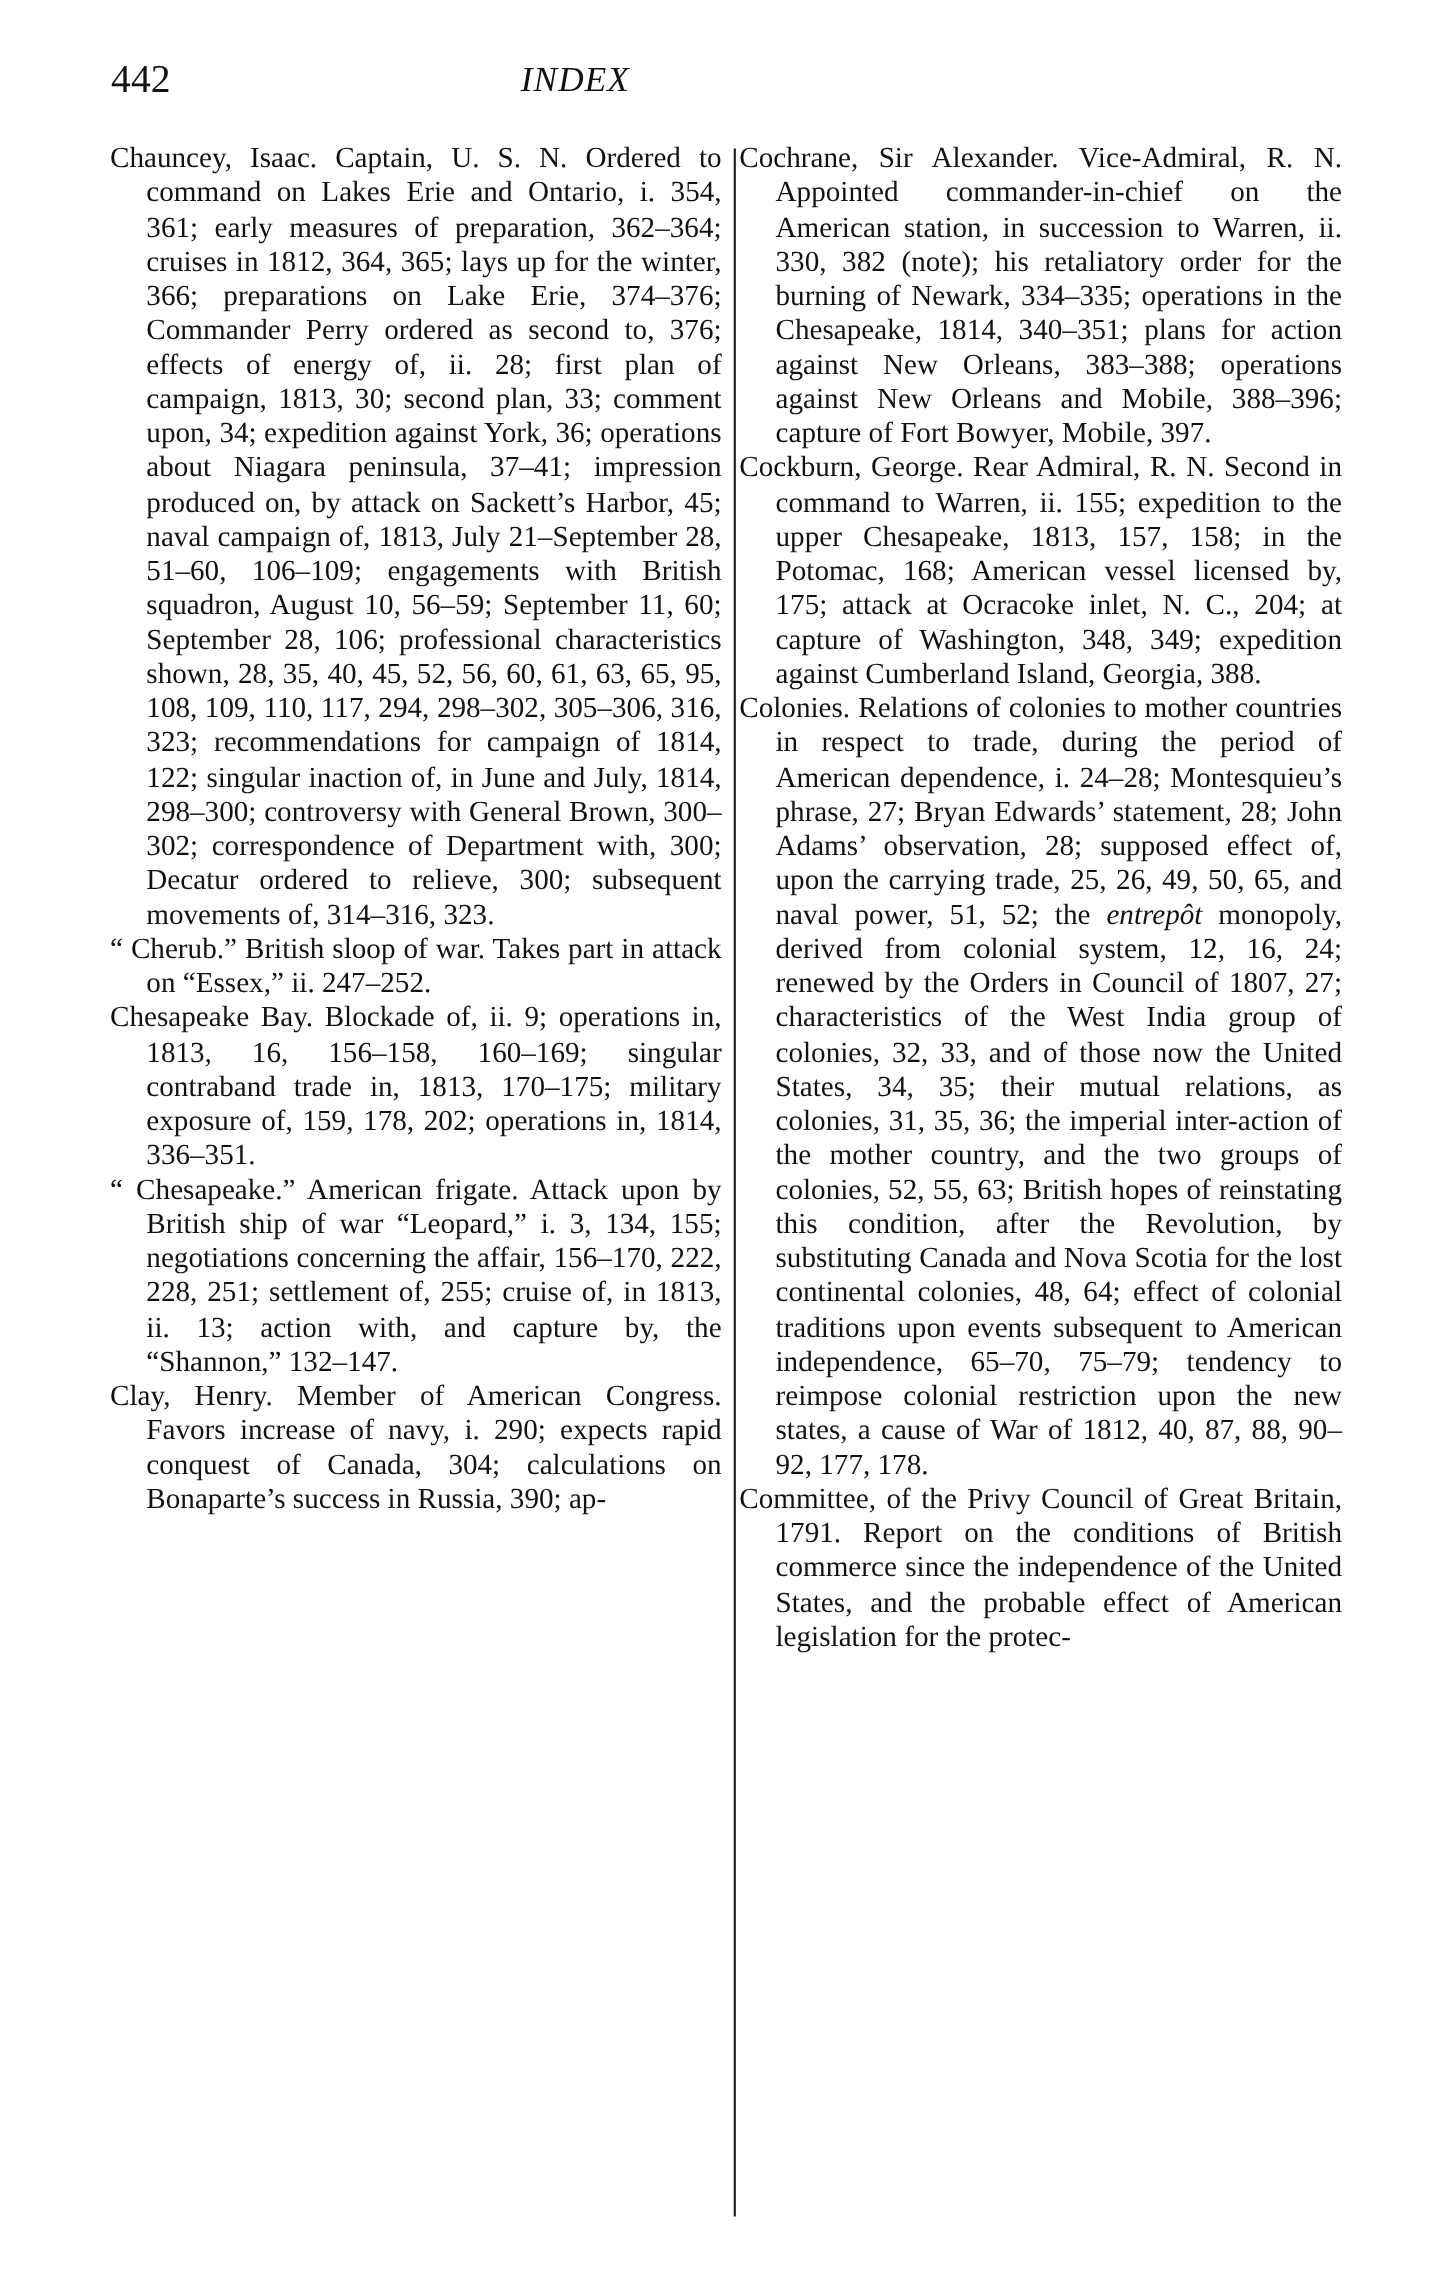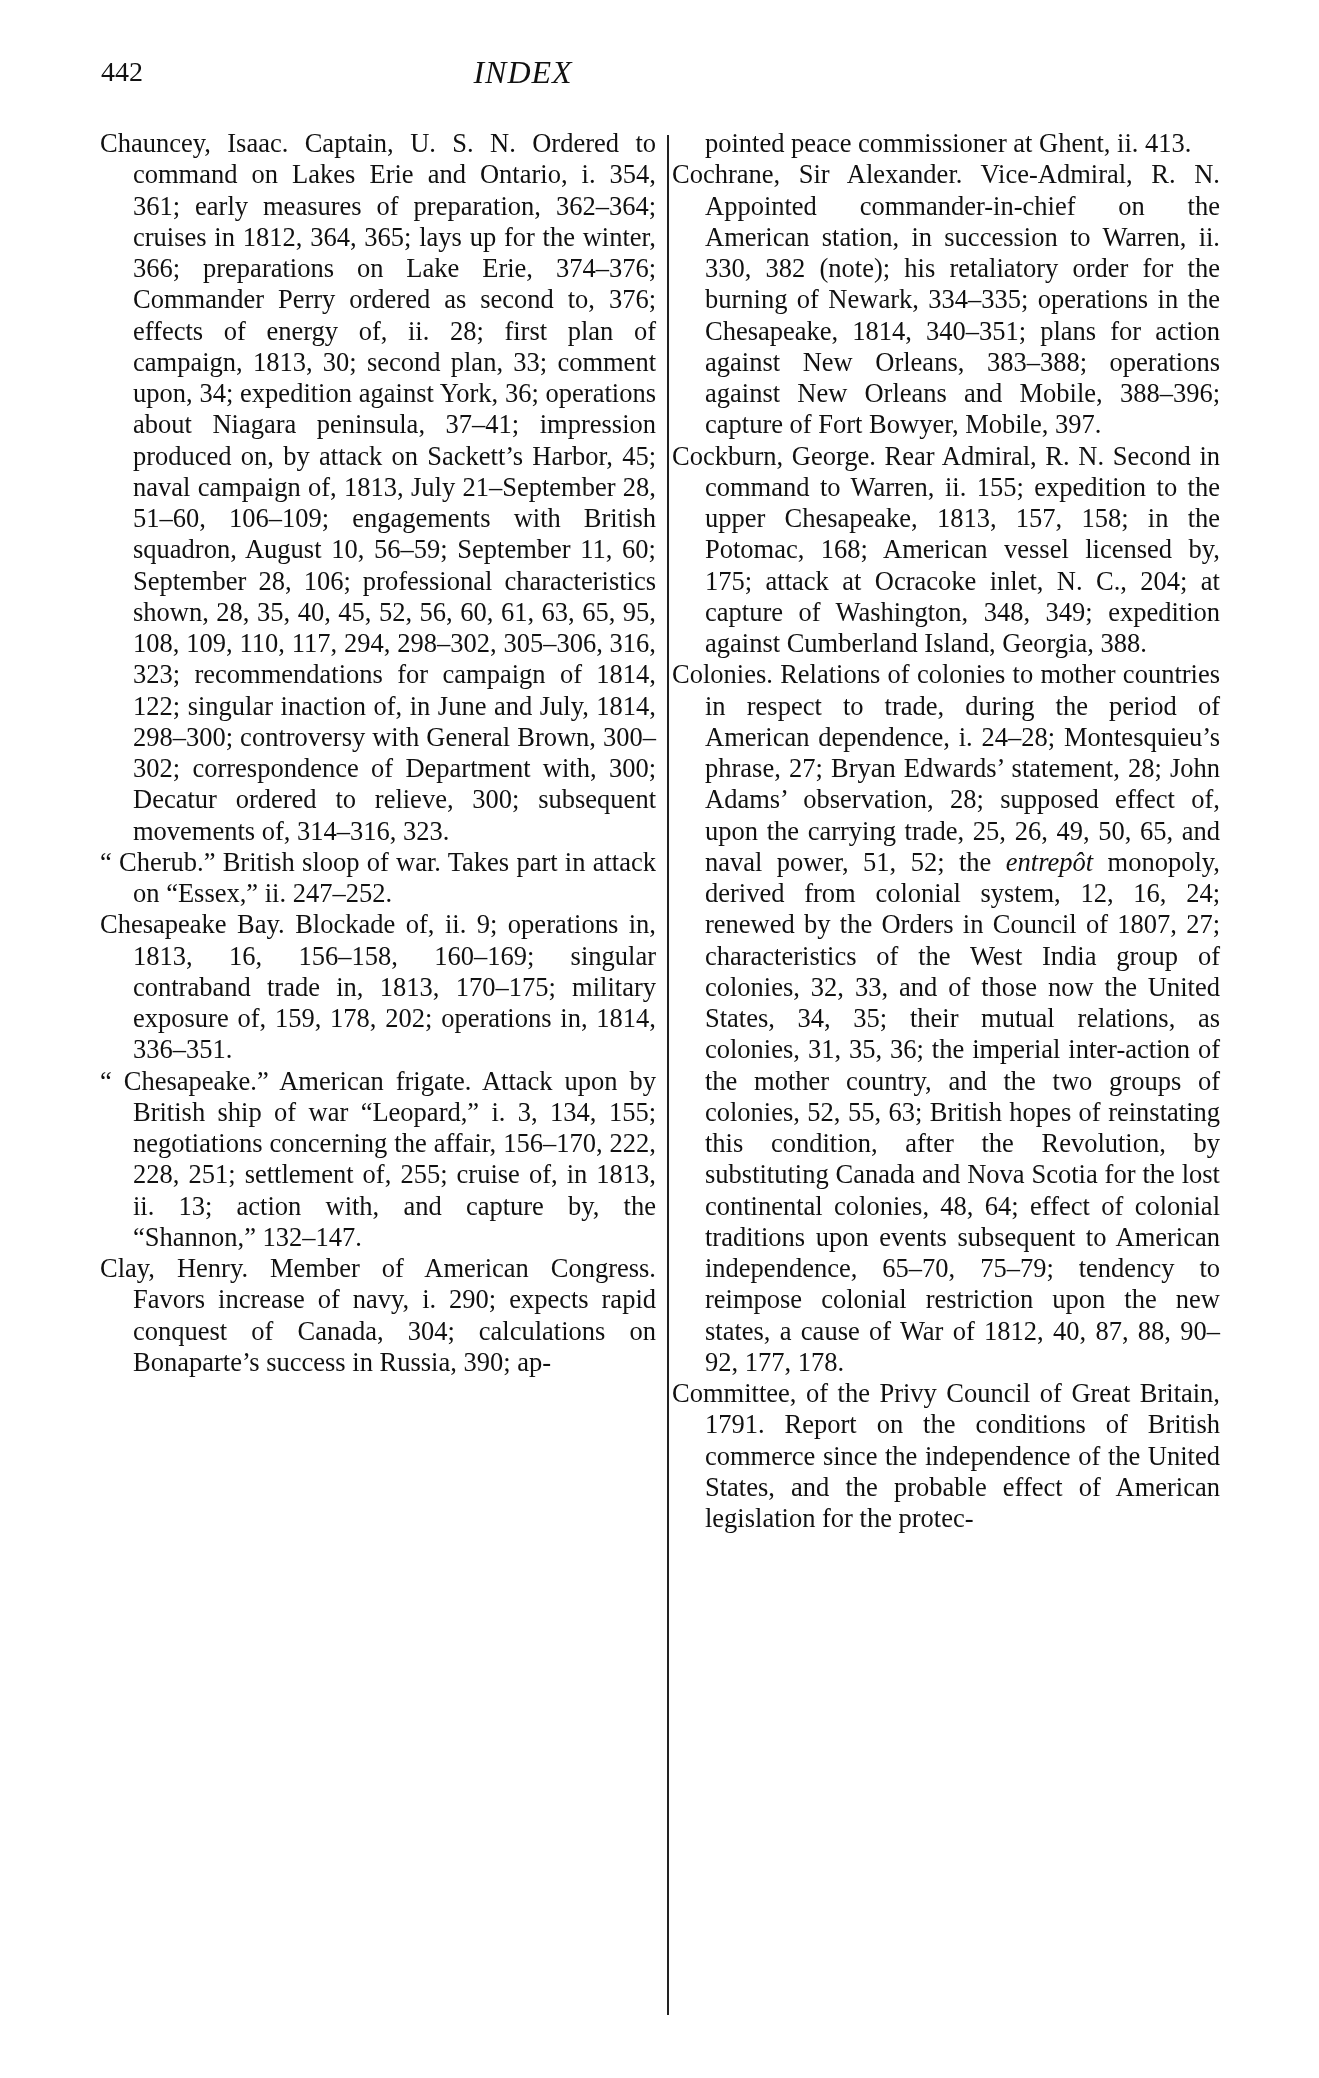--- a/index.html
+++ b/index.html
@@ -1,17 +1,17 @@
 <!DOCTYPE html>
 <html><head>
 <meta charset="utf-8">
 <style>
   html, body { margin:0; padding:0; background:#ffffff; }
   body { width:1319px; height:2078px; position:relative; overflow:hidden; color:#111; font-family:"Liberation Serif","DejaVu Serif",serif; }
-  .page-number { position:absolute; left:101px; top:52px; font-size:28px; line-height:40px; }
+  .page-number { position:absolute; left:101px; top:52px; font-size:36px; line-height:40px; }
   .running-head { position:absolute; left:0; width:1046px; top:52px; text-align:center; font-size:32px; line-height:40px; font-style:italic; letter-spacing:1px;font-family:Liberation Serif, serif; }
   .col { position:absolute; top:128px; font-size:26.5px; line-height:31.25px; }
   .col-left { left:100px; width:556px; }
   .col-right { left:672px; width:548px; }
   .rule { position:absolute; left:667px; top:135px; width:1.5px; height:1880px; background:#222; }
   .entry { margin:0; padding-left:33px; text-indent:-33px; text-align:justify; }
   .cont { margin:0; padding-left:33px; text-align:justify; }
   .hw { }
   .it { font-style:italic; }
 </style>
@@ -31,21 +31,20 @@
 
   <p class="entry"><span></span><span class="hw">Chesapeake Bay.</span><span></span><span> Blockade of, ii. 9; operations in, 1813, 16, 156–158, 160–169; singular contraband trade in, 1813, 170–175; military exposure of, 159, 178, 202; operations in, 1814, 336–351.</span></p>
 
   <p class="entry"><span>“ </span><span class="hw">Chesapeake.</span><span>”</span><span> American frigate. Attack upon by British ship of war “Leopard,” i. 3, 134, 155; negotiations concerning the affair, 156–170, 222, 228, 251; settlement of, 255; cruise of, in 1813, ii. 13; action with, and capture by, the “Shannon,” 132–147.</span></p>
 
 
   <p class="entry"><span></span><span class="hw">Clay, Henry.</span><span></span><span> Member of American Congress. Favors increase of navy, i. 290; expects rapid conquest of Canada, 304; calculations on Bonaparte’s success in Russia, 390; ap-</span></p>
 </div>
 
 <div class="col col-right">
-  <p class="cont">pointed peace commissioner at Ghent, ii. 413.</p>
 
   <p class="entry"><span></span><span class="hw">Cochrane, Sir Alexander.</span><span></span><span> Vice-Admiral, R. N. Appointed commander-in-chief on the American station, in succession to Warren, ii. 330, 382 (note); his retaliatory order for the burning of Newark, 334–335; operations in the Chesapeake, 1814, 340–351; plans for action against New Orleans, 383–388; operations against New Orleans and Mobile, 388–396; capture of Fort Bowyer, Mobile, 397.</span></p>
 
   <p class="entry"><span></span><span class="hw">Cockburn, George.</span><span></span><span> Rear Admiral, R. N. Second in command to Warren, ii. 155; expedition to the upper Chesapeake, 1813, 157, 158; in the Potomac, 168; American vessel licensed by, 175; attack at Ocracoke inlet, N. C., 204; at capture of Washington, 348, 349; expedition against Cumberland Island, Georgia, 388.</span></p>
 
   <p class="entry"><span></span><span class="hw">Colonies.</span><span></span><span> Relations of colonies to mother countries in respect to trade, during the period of American dependence, i. 24–28; Montesquieu’s phrase, 27; Bryan Edwards’ statement, 28; John Adams’ observation, 28; supposed effect of, upon the carrying trade, 25, 26, 49, 50, 65, and naval power, 51, 52; the </span><span class="it">entrepôt</span><span> monopoly, derived from colonial system, 12, 16, 24; renewed by the Orders in Council of 1807, 27; characteristics of the West India group of colonies, 32, 33, and of those now the United States, 34, 35; their mutual relations, as colonies, 31, 35, 36; the imperial inter-action of the mother country, and the two groups of colonies, 52, 55, 63; British hopes of reinstating this condition, after the Revolution, by substituting Canada and Nova Scotia for the lost continental colonies, 48, 64; effect of colonial traditions upon events subsequent to American independence, 65–70, 75–79; tendency to reimpose colonial restriction upon the new states, a cause of War of 1812, 40, 87, 88, 90–92, 177, 178.</span></p>
 
   <p class="entry"><span></span><span class="hw">Committee,</span><span></span><span> of the Privy Council of Great Britain, 1791. Report on the conditions of British commerce since the independence of the United States, and the probable effect of American legislation for the protec-</span></p>
 </div>
 

